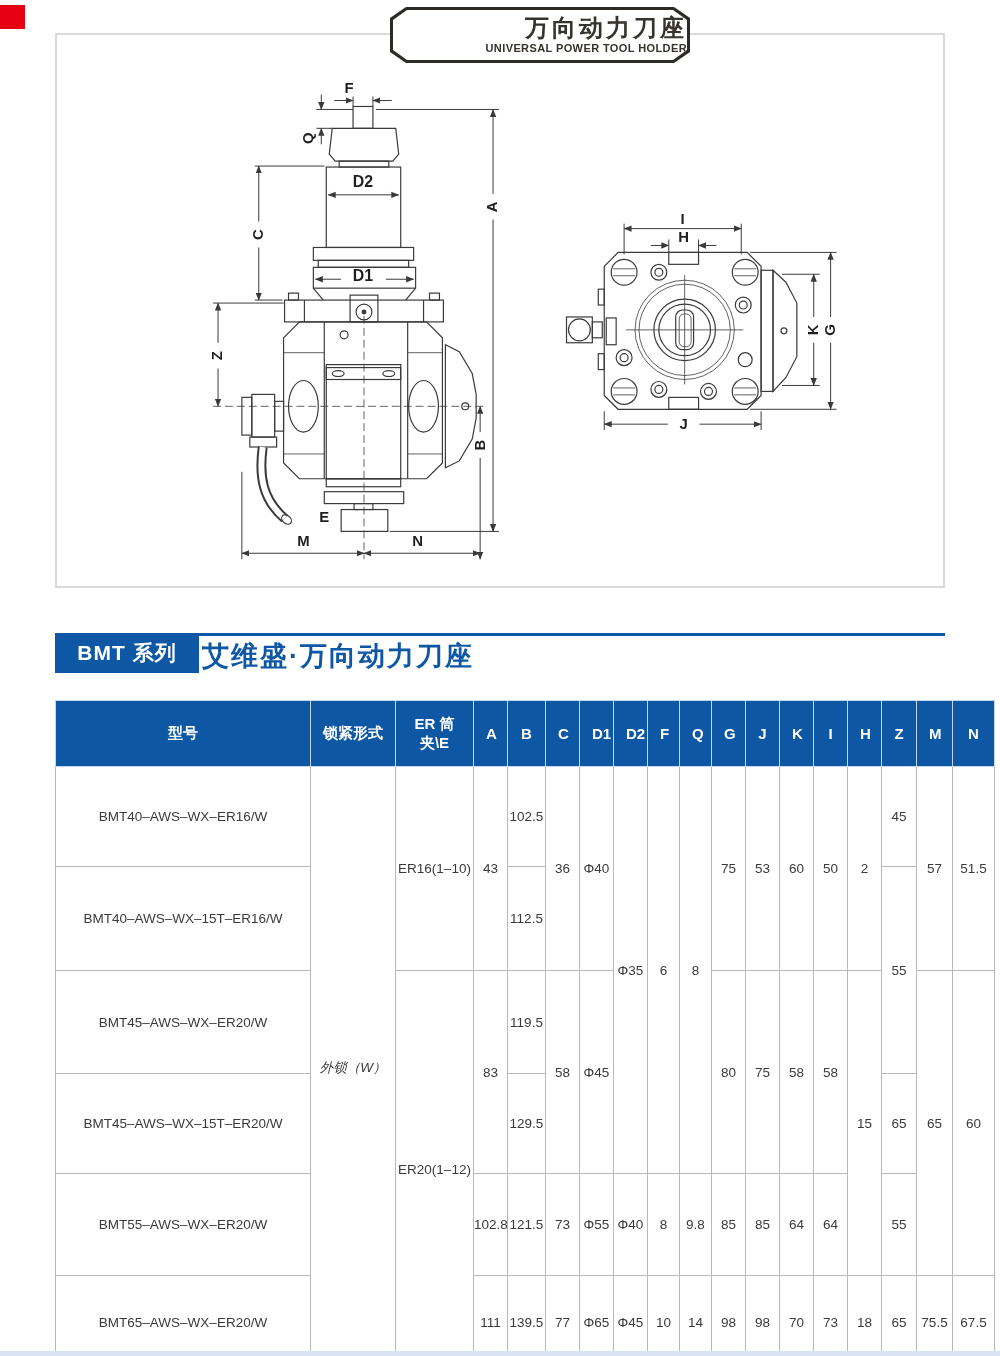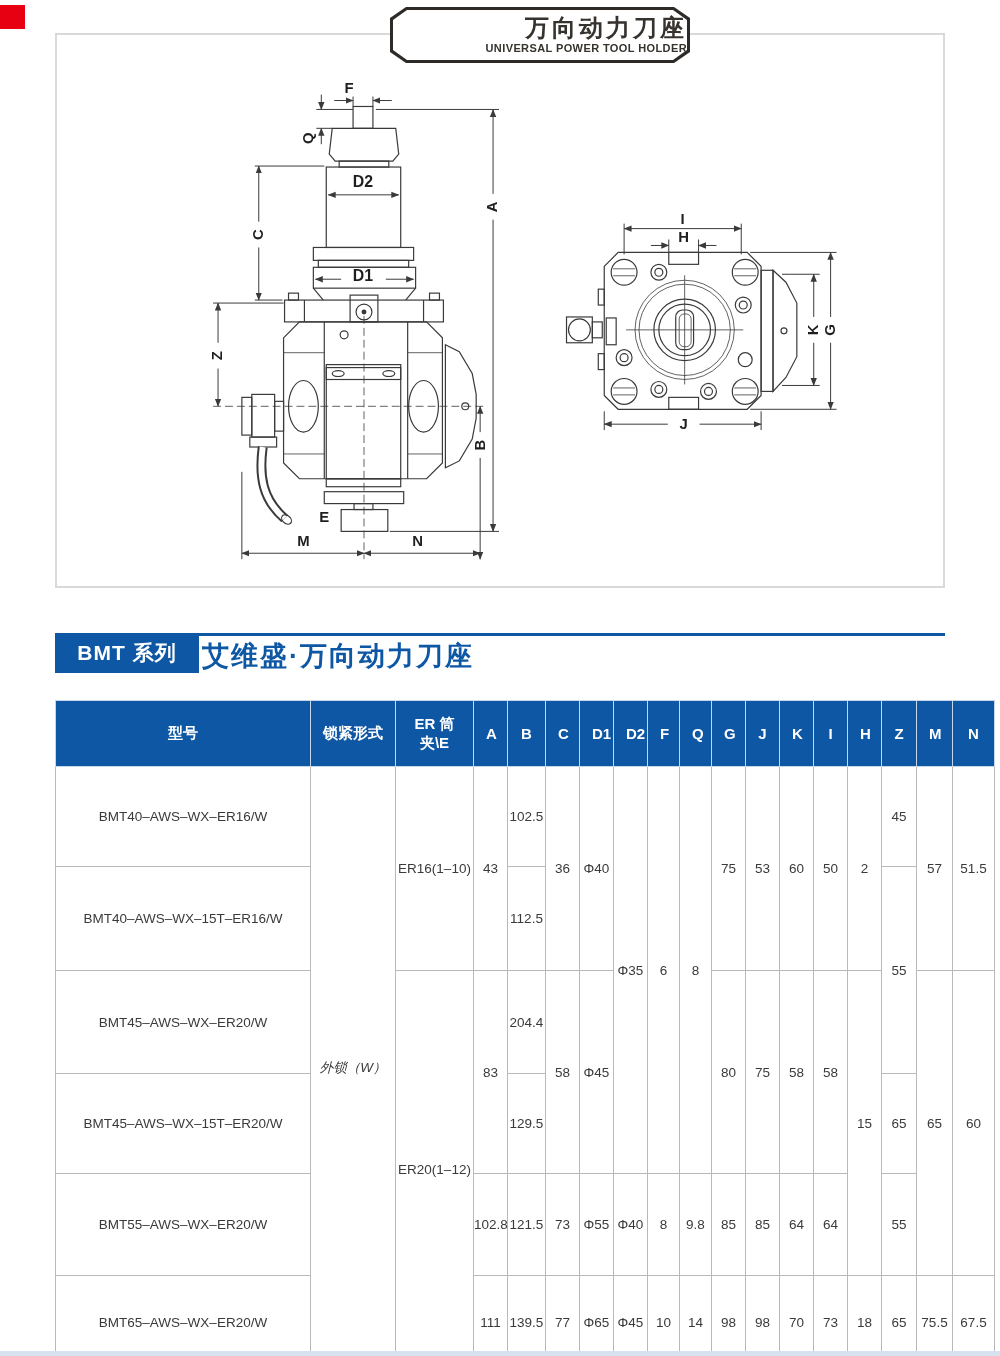--- a/index.html
+++ b/index.html
@@ -335,21 +335,21 @@
     </tr>
     <tr style="height:104px">
       <td class="model">BMT40–AWS–WX–15T–ER16/W</td>
       <td>112.5</td>
       <td rowspan="2">55</td>
     </tr>
     <tr style="height:103px">
       <td class="model">BMT45–AWS–WX–ER20/W</td>
       <td class="er" rowspan="4">ER20(1–12)</td>
       <td rowspan="2">83</td>
-      <td>204.4</td>
+      <td>119.5</td>
       <td rowspan="2">58</td>
       <td rowspan="2">Φ45</td>
       <td rowspan="2">80</td>
       <td rowspan="2">75</td>
       <td rowspan="2">58</td>
       <td rowspan="2">58</td>
       <td rowspan="3">15</td>
       <td rowspan="3">65</td>
       <td rowspan="3">60</td>
     </tr>

